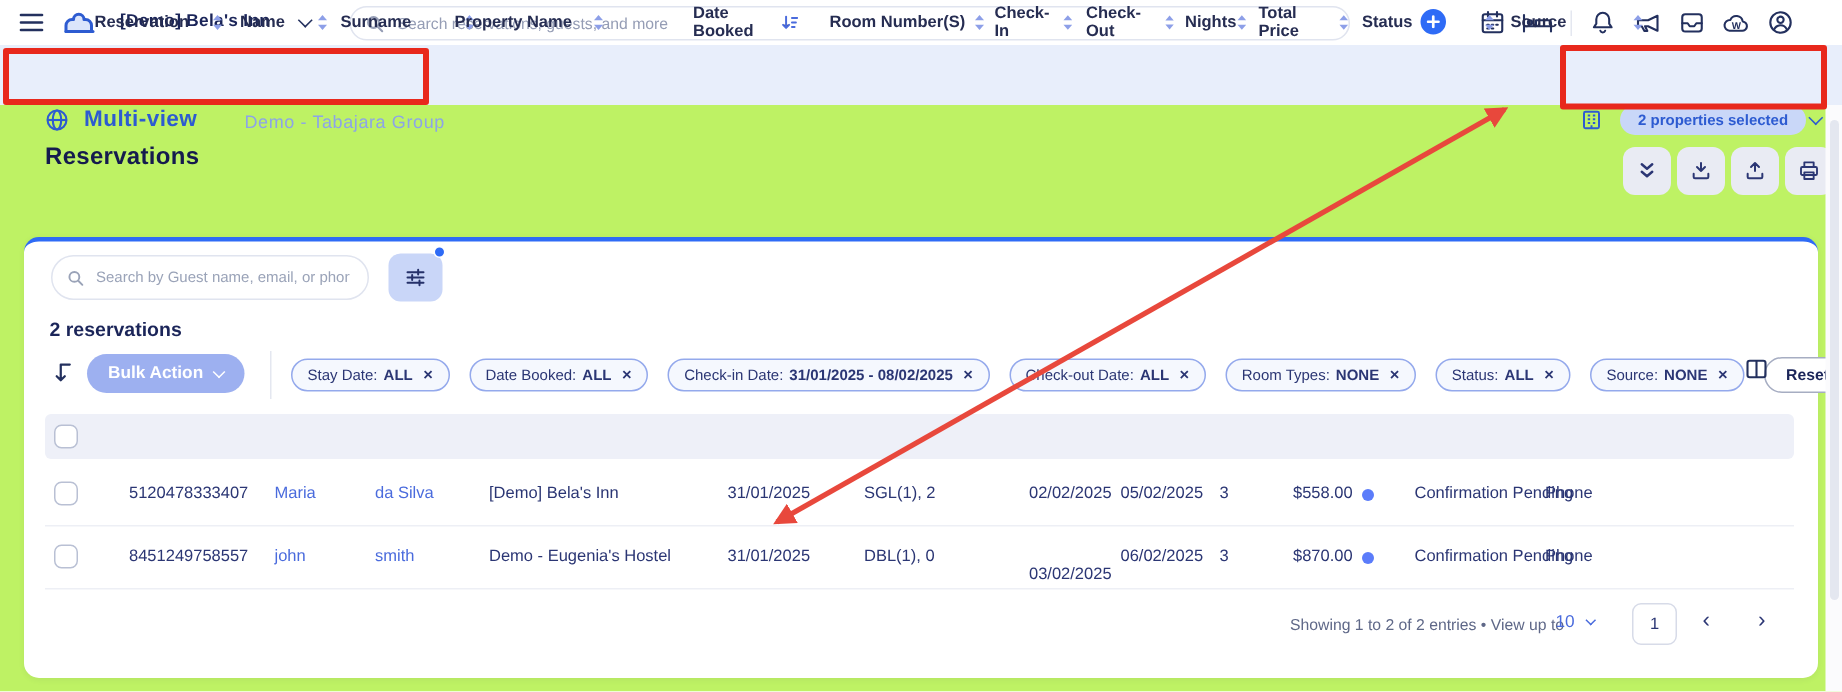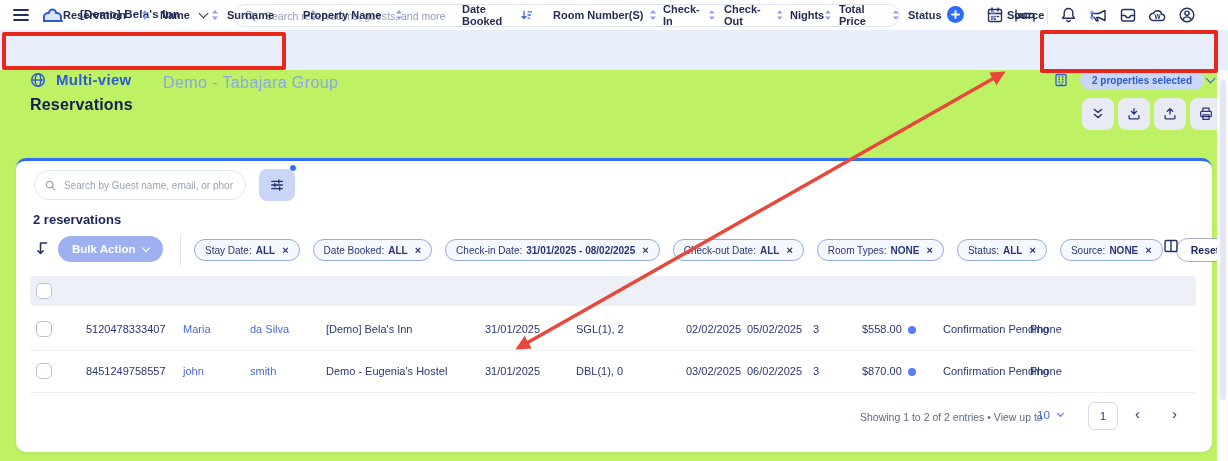--- a/index.html
+++ b/index.html
@@ -16,21 +16,21 @@
   .chev.blue { border-color:#2d5bd1; }
   #top-search { position:absolute; left:233px; top:4px; width:667px; height:23px; border:1px solid #e0e4ef; border-radius:12px; background:#fff; display:flex; align-items:center; padding:0 10px; gap:7px;justify-content:center; }
   #top-search input { border:none; outline:none; flex:1; font-size:10.5px; color:#2b3674; font-family:"Liberation Sans",sans-serif; background:transparent; }
   #top-search input::placeholder { color:#959db5; }
   .plus-btn { width:17px; height:17px; border-radius:50%; background:#2e6bf6; display:flex; align-items:center; justify-content:center; }
   .tb-divider { position:absolute; left:1047px; top:7px; width:1px; height:17px; background:#e4e7f0; }
 
   
   #mvbar { position:absolute; left:0; top:30px; width:1228px; height:40px; background:#e8eefb; }
   #mv-title { font-size:15px; font-weight:bold; color:#2d5bd1; letter-spacing:.3px; }
-  #mv-group { font-size:16px; color:#8ca4e8; letter-spacing:.4px; }
+  #mv-group { font-size:12px; color:#8ca4e8; letter-spacing:.4px; }
   #mv-badge { height:20px; background:#c9d7f8; border-radius:10px; padding:0 12px; display:flex; align-items:center; font-size:10px; font-weight:bold; color:#2d5bd1; }
 
   
   #page-title { position:absolute; left:30px; top:96px; font-size:16px; font-weight:bold; color:#151b4e; letter-spacing:.2px; }
   .tool-btn { position:absolute; top:98px; width:32px; height:32px; background:#e9ebf3; border-radius:8px; display:flex; align-items:center; justify-content:center; color:#2b3674; cursor:pointer; }
 
   
   #card { position:absolute; left:16px; top:158px; width:1196px; height:294px; background:#fff; border-radius:10px; border-top:3px solid #2e6bf6; box-shadow:0 1px 4px rgba(30,40,90,.06); }
   #card-search { position:absolute; left:34px; top:170px; width:212px; height:30px; border:1px solid #e0e4ef; border-radius:15px; background:#fff; display:flex; align-items:center; padding:0 10px; gap:6px; }
   #card-search input { border:none; outline:none; flex:1; font-size:10px; color:#2b3674; font-family:"Liberation Sans",sans-serif; background:transparent; }
@@ -380,21 +380,21 @@
   <span class="cell" style="left:1007px;top:323px;">Phone</span>
   <div class="row-line" style="top:350px;"></div>
 
   <span class="checkbox" style="left:36px;top:363px;"></span>
   <span class="cell" style="left:63px;top:365px;">8451249758557</span>
   <span class="cell link" style="left:160px;top:365px;">john</span>
   <span class="cell link" style="left:227px;top:365px;">smith</span>
   <span class="cell" style="left:303px;top:365px;">Demo - Eugenia's Hostel</span>
   <span class="cell" style="left:462px;top:365px;">31/01/2025</span>
   <span class="cell" style="left:553px;top:365px;">DBL(1), 0</span>
-  <span class="cell" style="left:663px;top:365px;">03/02/2025</span>
+  <span class="cell" style="left:663px;top:377px;">03/02/2025</span>
   <span class="cell" style="left:724px;top:365px;">06/02/2025</span>
   <span class="cell" style="left:790px;top:365px;">3</span>
   <span class="cell" style="left:839px;top:365px;">$870.00</span>
   <span class="status-dot" style="left:908px;top:368px;"></span>
   <span class="cell" style="left:920px;top:365px;">Confirmation Pending</span>
   <span class="cell" style="left:1007px;top:365px;">Phone</span>
   <div class="row-line" style="top:392px;"></div>
 
   <span id="pg-summary">Showing 1 to 2 of 2 entries • View up to</span>
   <span id="pg-size">

